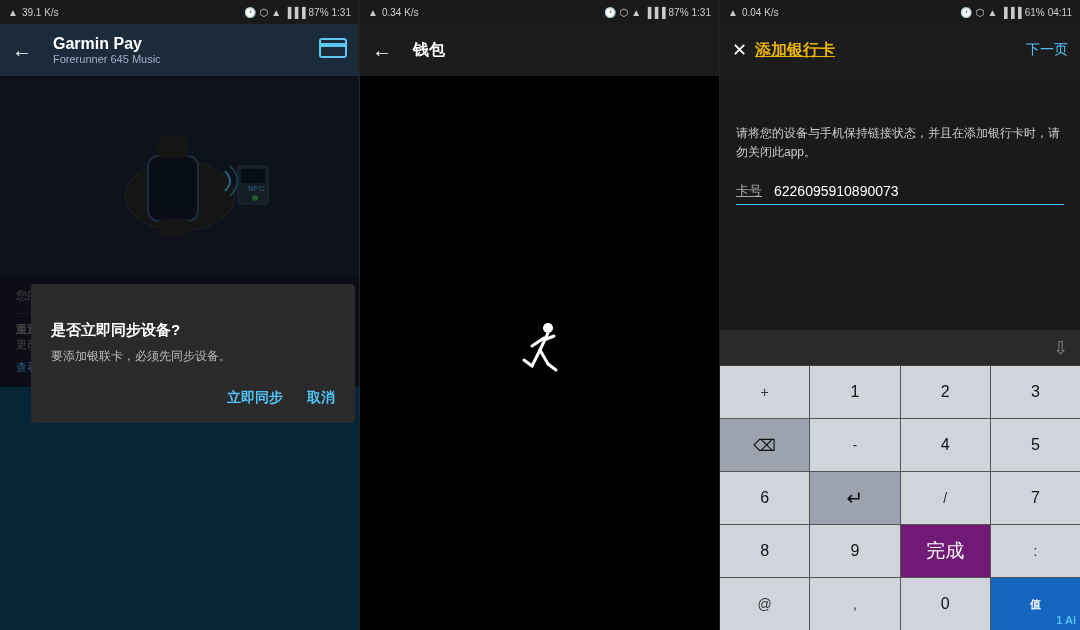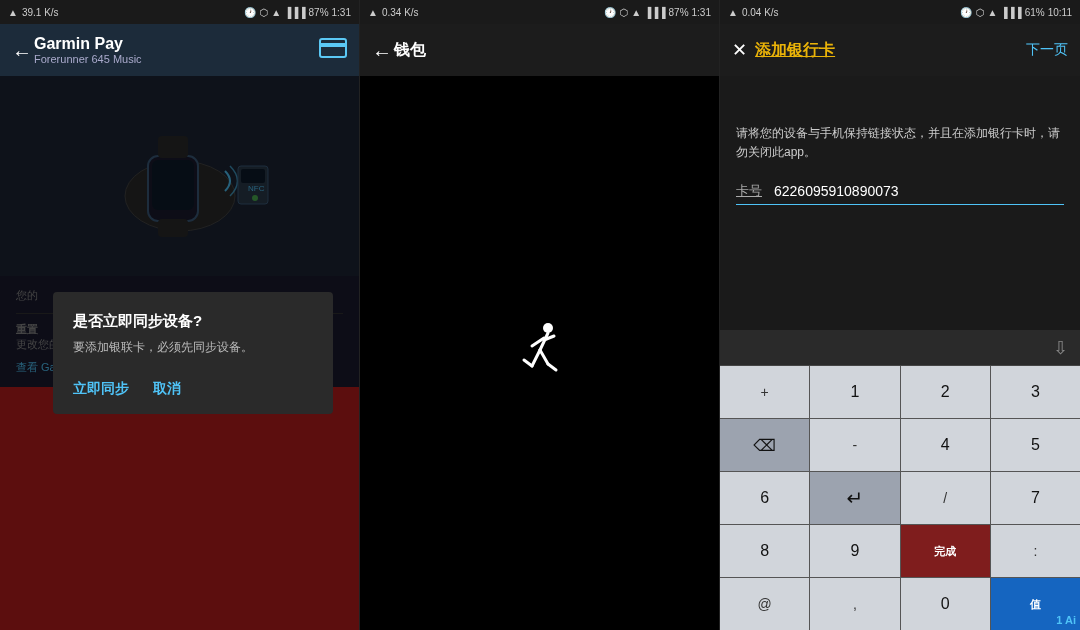--- a/index.html
+++ b/index.html
@@ -46,21 +46,21 @@
     .app-bar {
       height: 52px;
       background: #1c2b3a;
       display: flex;
       align-items: center;
       padding: 0 12px;
       flex-shrink: 0;
     }
     .app-bar-title {
       flex: 1;
-      margin-left: 2px;
+      margin-left: 21px;
     }
     .app-bar-title .title-main {
       color: #fff;
       font-size: 16px;
       font-weight: bold;
     }
     .app-bar-title .title-sub {
       color: #aac;
       font-size: 11px;
     }
@@ -70,21 +70,21 @@
       cursor: pointer;
     }
     .app-bar-icon {
       color: #5bc8f5;
       font-size: 20px;
     }
 
     
     .panel-content {
       flex: 1;
-      background: #b91c1c;
+      background: #0c4a6e;
       position: relative;
       overflow: hidden;
     }
 
     
     .watch-illustration {
       width: 100%;
       height: 200px;
       display: flex;
       align-items: center;
@@ -121,37 +121,38 @@
       top: 0; left: 0; right: 0; bottom: 0;
       background: rgba(0,0,0,0.5);
       display: flex;
       align-items: center;
       justify-content: center;
       z-index: 10;
     }
     .dialog-box {
       background: #2a2a2a;
       border-radius: 4px;
-      padding: 20px 20px 12px 20px;
-      width: 280px;
+      padding: 37px 20px 12px 20px;
+      width: 324px;
       margin-left: 27px;
     }
     .dialog-title {
       color: #fff;
       font-size: 15px;
       font-weight: bold;
       margin-bottom: 8px;
     }
     .dialog-message {
       color: #bbb;
       font-size: 12px;
       margin-bottom: 20px;
     }
     .dialog-buttons {
       display: flex;
+      justify-content: flex-end;
       gap: 24px;
     }
     .dialog-btn {
       color: #4fc3f7;
       font-size: 14px;
       font-weight: bold;
       cursor: pointer;
       background: none;
       border: none;
       padding: 4px 0;
@@ -260,24 +261,24 @@
       font-size: 16px;
       color: #111;
       cursor: pointer;
       font-weight: 400;
     }
     .key-cell.dark {
       background: #9ca3af;
       color: #111;
     }
     .key-cell.action {
-      background: #7f1d1d;
-      color: #fff;
-      font-size: 11px;
-      font-weight: bold;
+      background: #701a75;
+      color: #fff;
+      font-size: 19px;
+      font-weight: normal;
     }
     .key-cell.symbol {
       font-size: 14px;
       color: #333;
     }
 
     
     .watermark {
       position: absolute;
       bottom: 4px;
@@ -425,21 +426,21 @@
     <div class="status-left">
       <span>▲</span>
       <span>0.04 K/s</span>
     </div>
     <div class="status-right">
       <span>🕐</span>
       <span>⬡</span>
       <span>▲</span>
       <span>▐▐▐</span>
       <span>61%</span>
-      <span>10:11</span>
+      <span>04:11</span>
     </div>
   </div>
 
   <div class="app-bar panel3-app-bar" style="background:#1c1c1c;">
     <div class="panel3-bar-left">
       <span style="color:#fff;font-size:18px;">✕</span>
       <span style="color:#eab308;font-size:16px;font-weight:bold;text-decoration:underline;">添加银行卡</span>
     </div>
     <span class="panel3-bar-right">下一页</span>
   </div>

